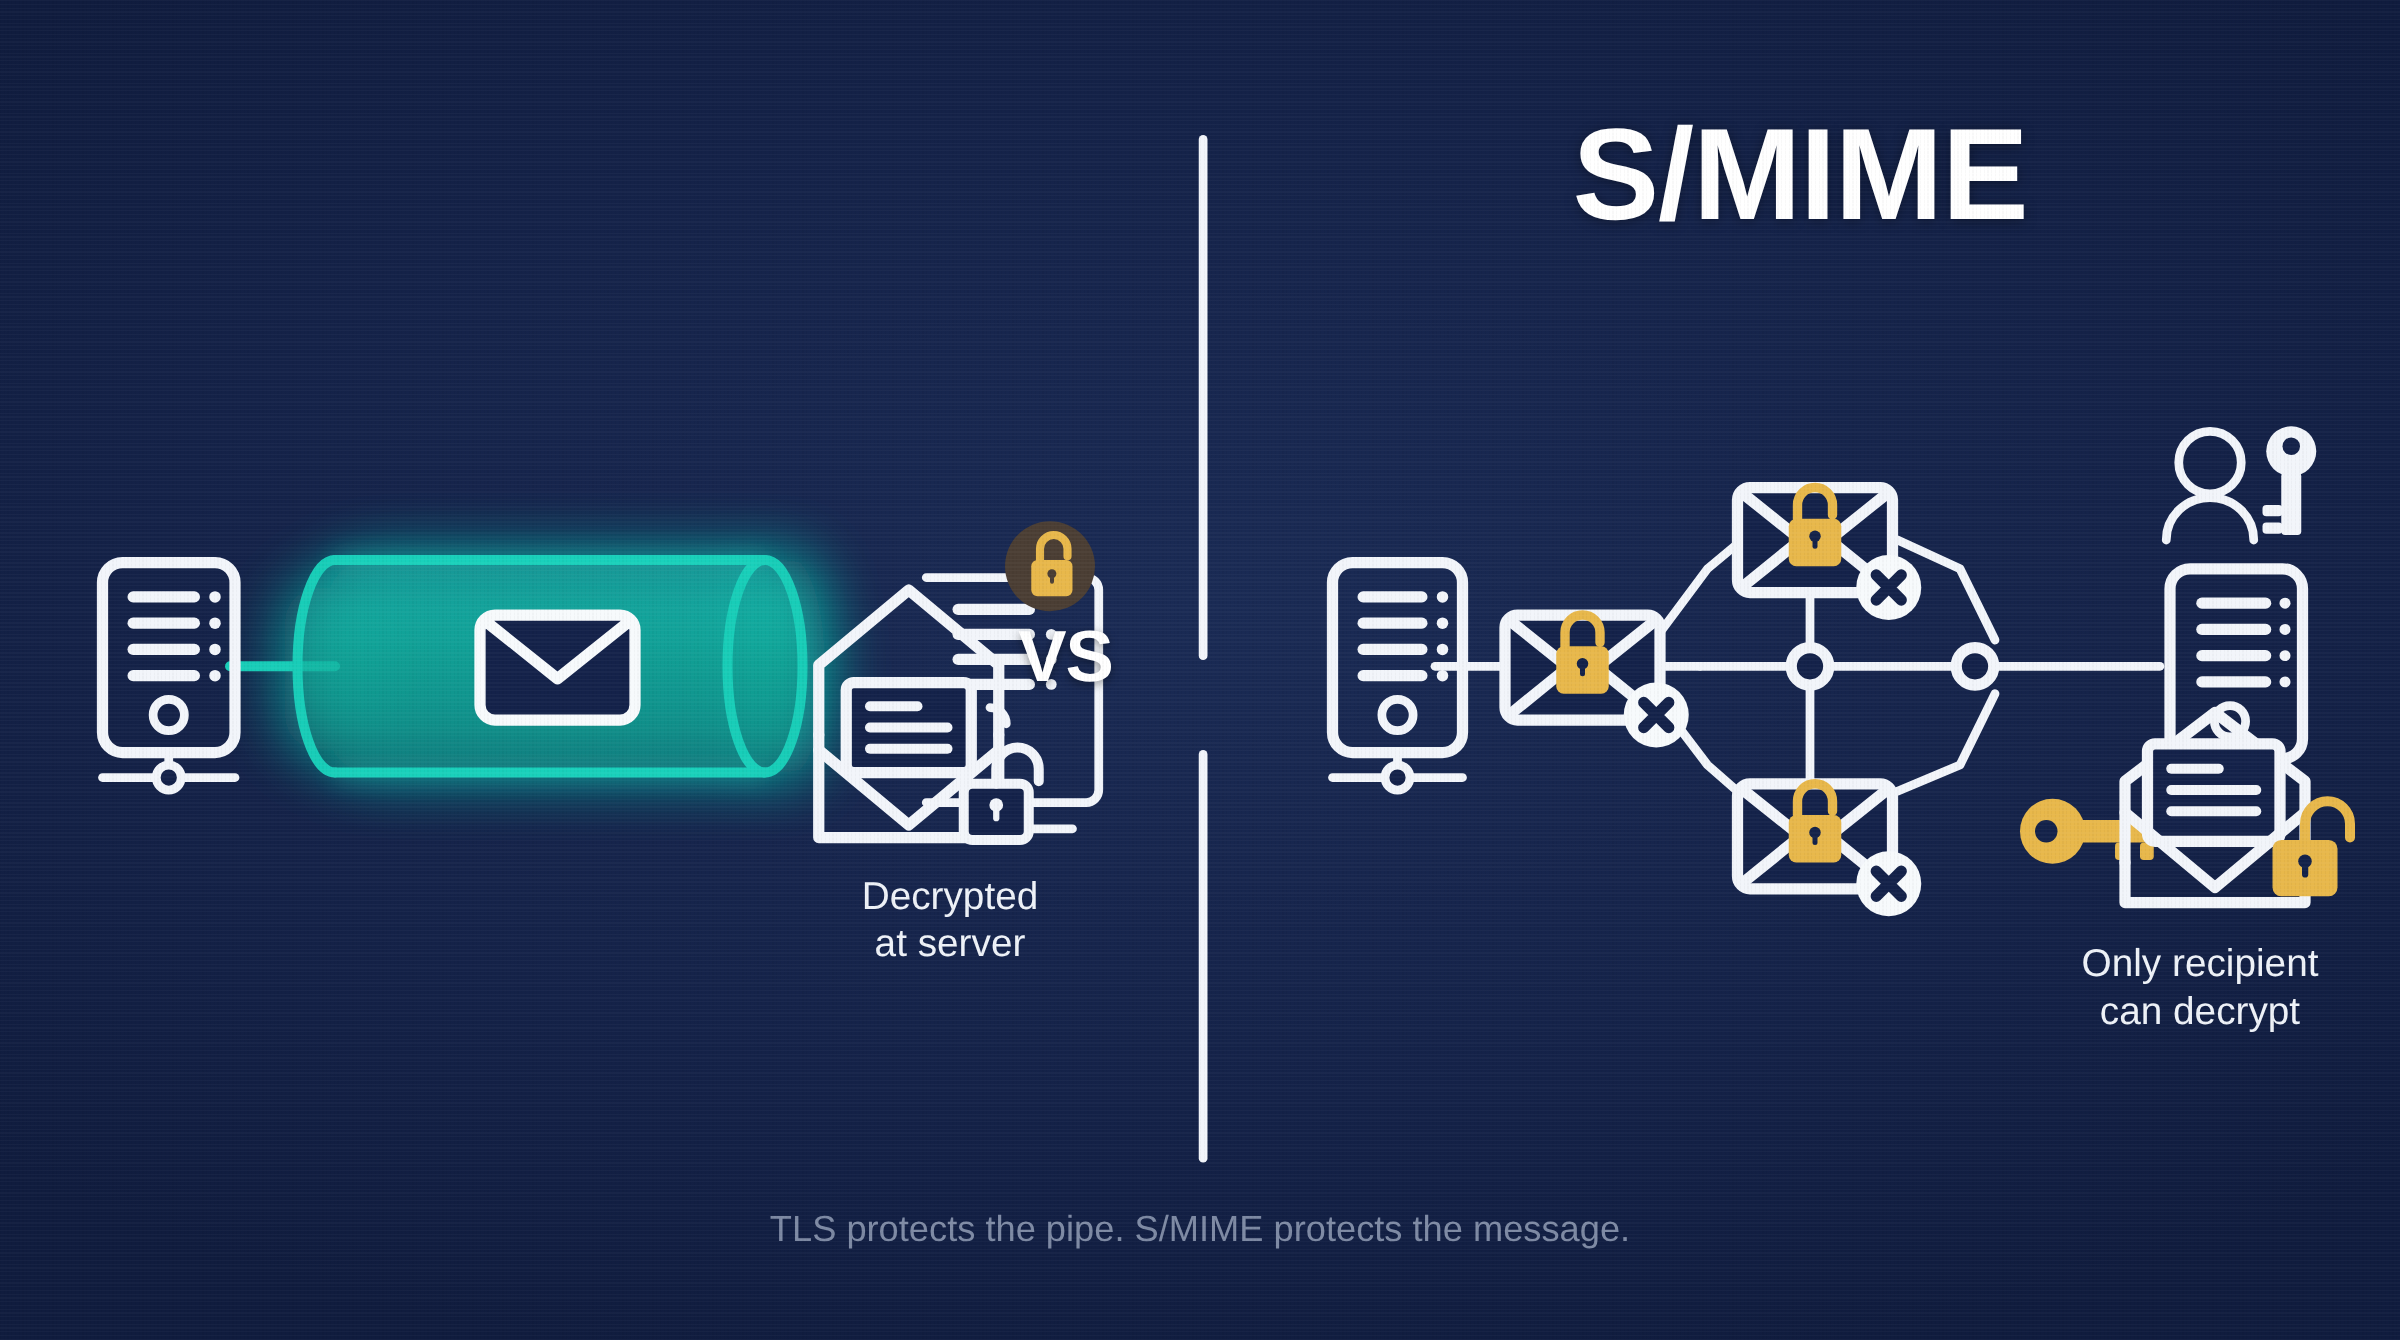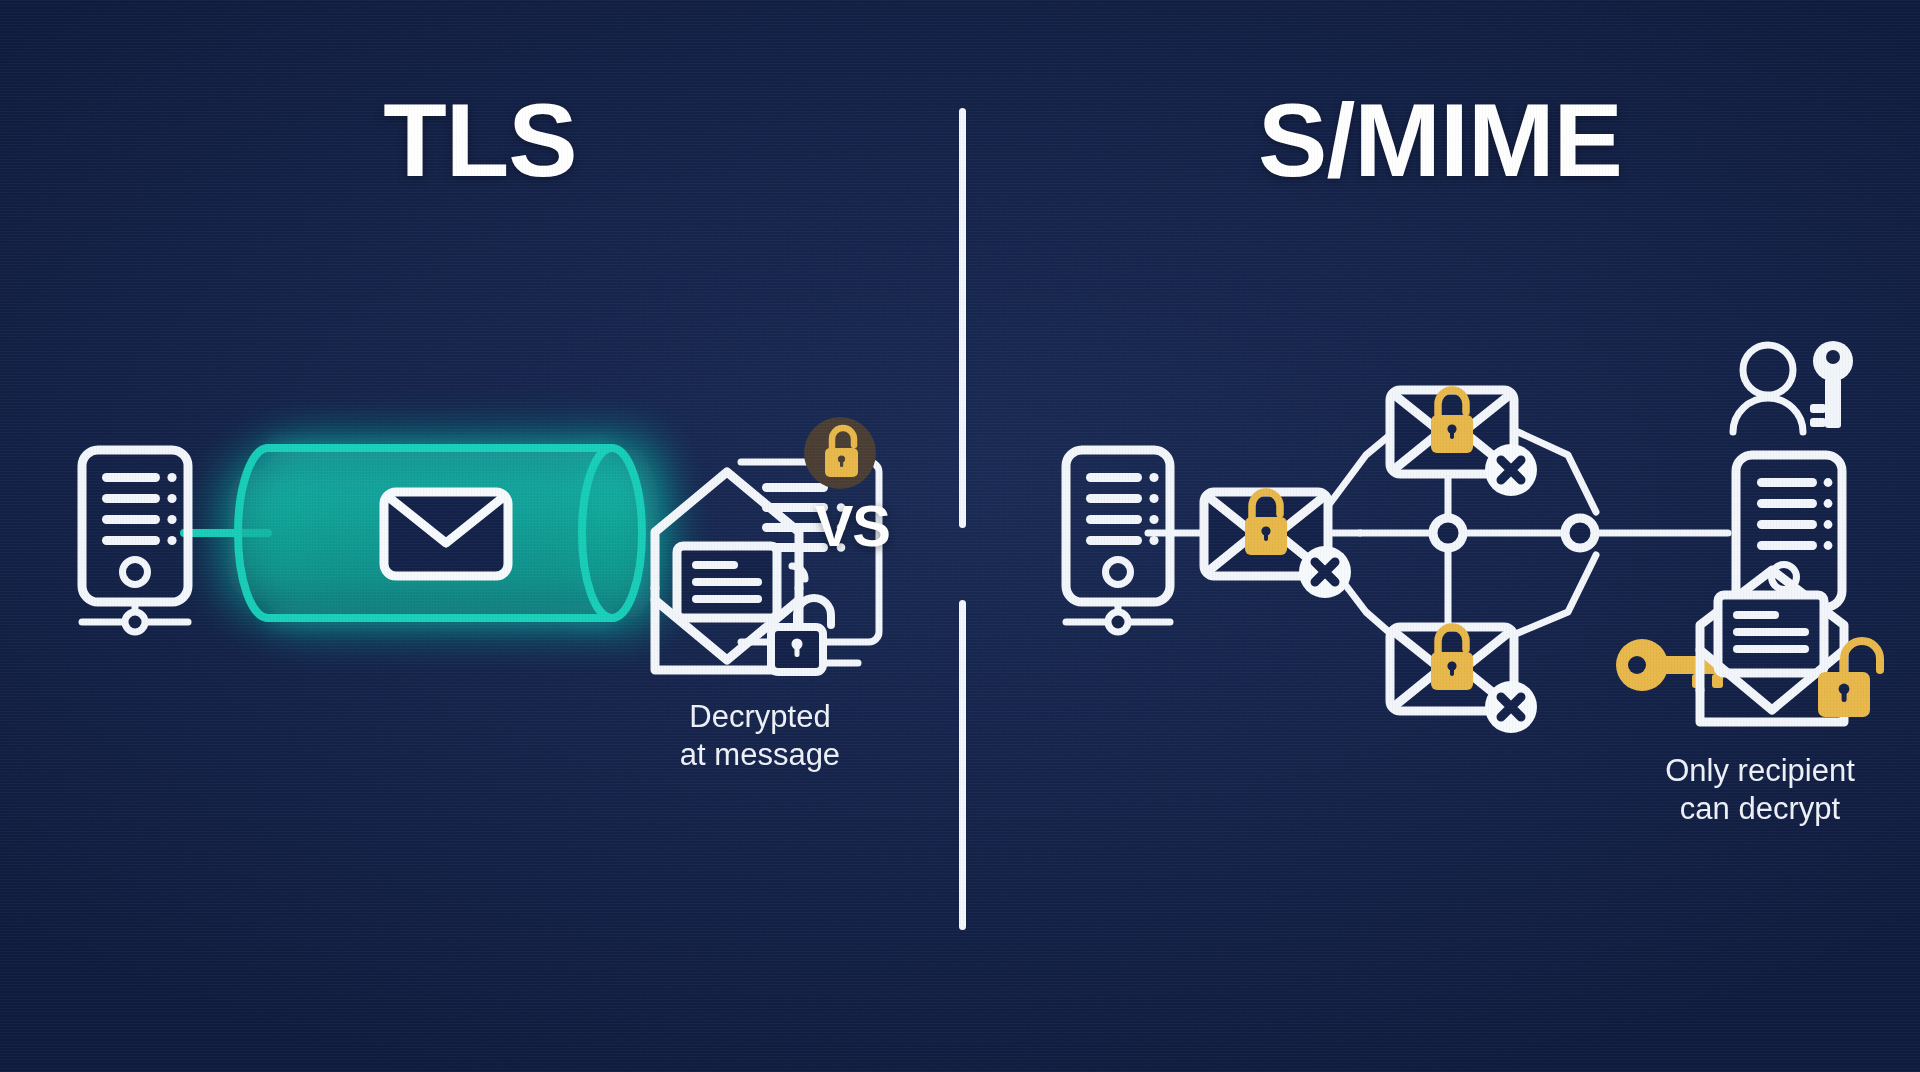--- a/index.html
+++ b/index.html
@@ -363,27 +363,27 @@
       <g>
         <rect x="1818" y="672" width="52" height="45" rx="7" class="gfill"></rect>
         <path d="M1844 672 v-13 a18 18 0 0 1 36 0 v11" fill="none" stroke="#e8b84b" stroke-width="8" stroke-linecap="round"></path>
         <circle cx="1844" cy="689" r="5.4" fill="#14224a"></circle>
         <rect x="1841.6" y="691" width="5" height="11" rx="2.5" fill="#14224a"></rect>
       </g>
 
     </svg>
   </div>
 
-  <div id="title-tls" class="title">TLS</div>
   <div id="title-smime" class="title">S/MIME</div>
 
   <div id="divider-top" class="divider-seg"></div>
   <div id="divider-bottom" class="divider-seg"></div>
   <div id="vs-label">VS</div>
 
   <div id="caption-left" class="caption">Decrypted
-at message</div>
+at server</div>
   <div id="caption-right" class="caption">Only recipient
 can decrypt</div>
 
+  <div id="footer-note">TLS protects the pipe. S/MIME protects the message.</div>
 
   <div id="grain"></div>
 </div>
 
 </body></html>

